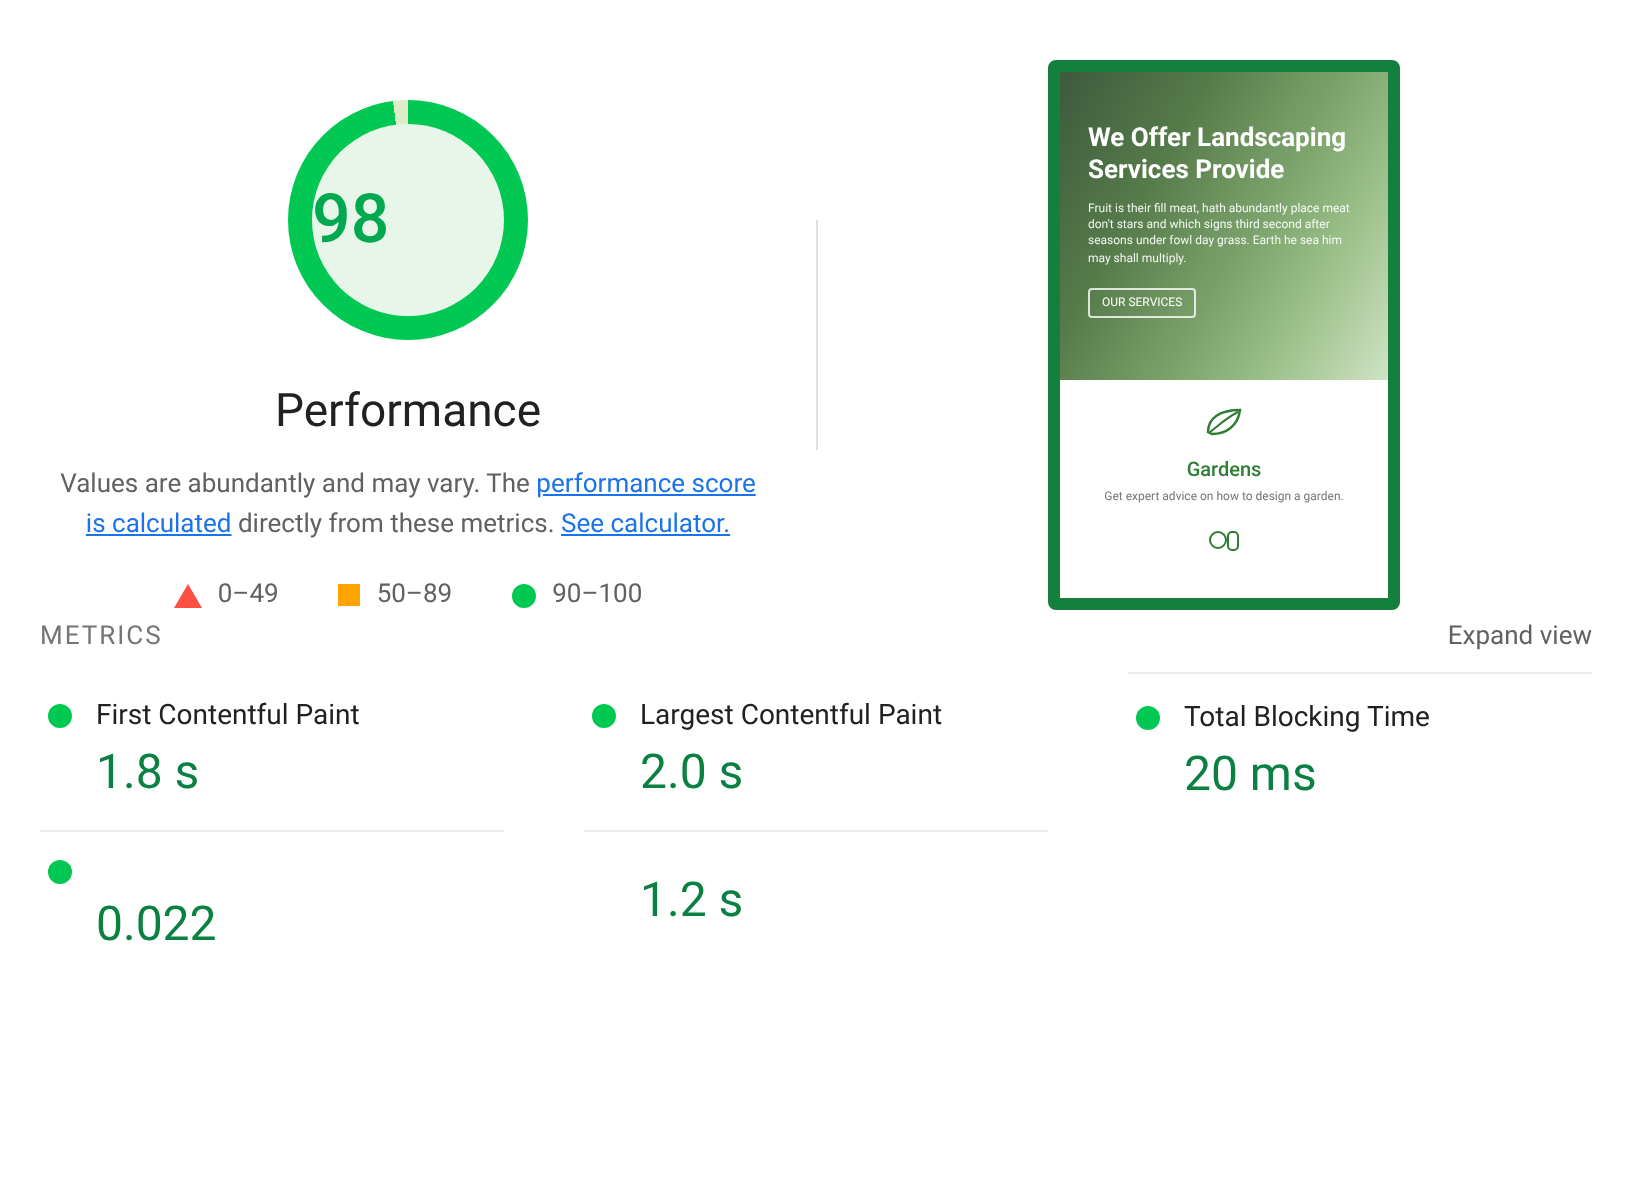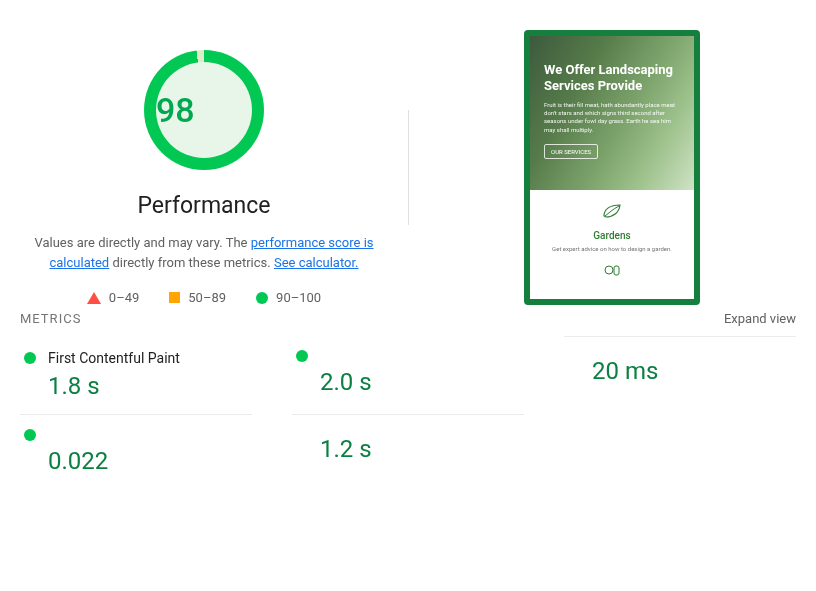--- a/index.html
+++ b/index.html
@@ -187,21 +187,21 @@
   <div class="divider-vert"></div>
 
   <div class="left-panel">
     <div class="gauge">
       <div class="gauge-inner">
         <div class="gauge-score">98</div>
       </div>
     </div>
     <div class="perf-title">Performance</div>
     <div class="desc">
-      <span>Values are directly and may vary. The </span><a href="#">performance score is calculated</a><span> directly from these metrics. </span><a href="#">See calculator.</a>
+      <span>Values are abundantly and may vary. The </span><a href="#">performance score is calculated</a><span> directly from these metrics. </span><a href="#">See calculator.</a>
     </div>
     <div class="legend">
       <div class="legend-item">
         <div class="tri"></div>
         <span>0–49</span>
       </div>
       <div class="legend-item">
         <div class="sq"></div>
         <span>50–89</span>
       </div>
@@ -246,24 +246,29 @@
   <div class="metric">
     <div class="metric-row">
       <div class="dot"></div>
       <div class="metric-name">First Contentful Paint</div>
     </div>
     <div class="metric-val">1.8 s</div>
   </div>
   <div class="metric">
     <div class="metric-row">
       <div class="dot"></div>
+      <div class="metric-name">Largest Contentful Paint</div>
     </div>
     <div class="metric-val">2.0 s</div>
   </div>
   <div class="metric">
+    <div class="metric-row">
+      <div class="dot"></div>
+      <div class="metric-name">Total Blocking Time</div>
+    </div>
     <div class="metric-val">20 ms</div>
   </div>
   <div class="metric">
     <div class="metric-row">
       <div class="dot"></div>
     </div>
     <div class="metric-val">0.022</div>
   </div>
   <div class="metric">
     <div class="metric-val">1.2 s</div>

